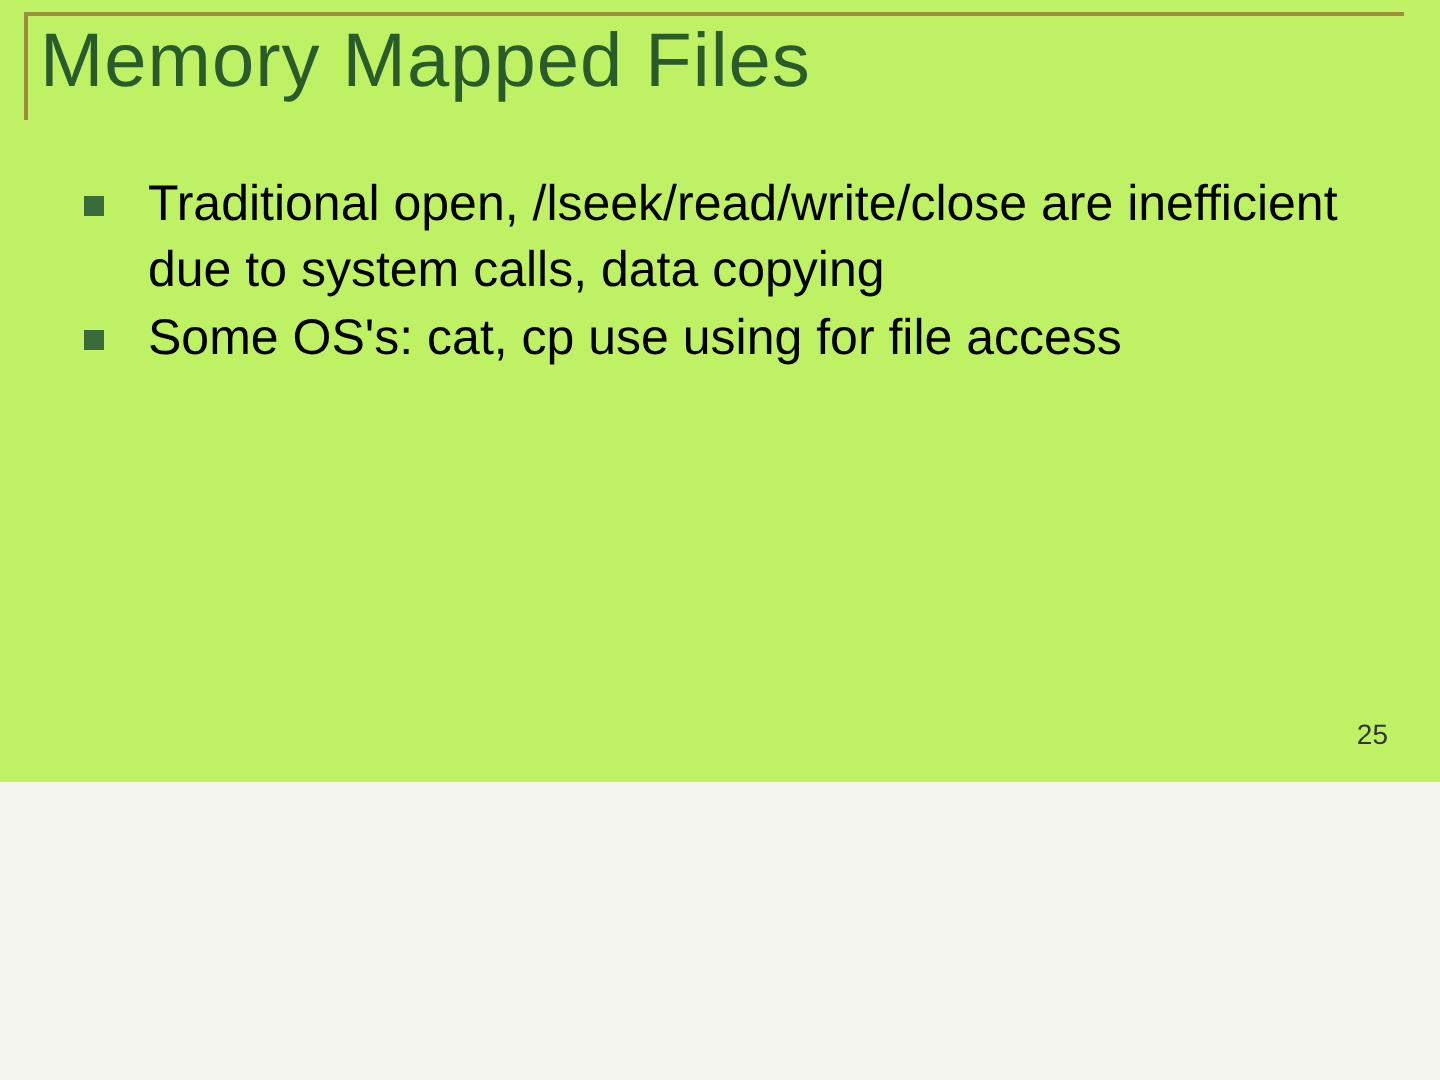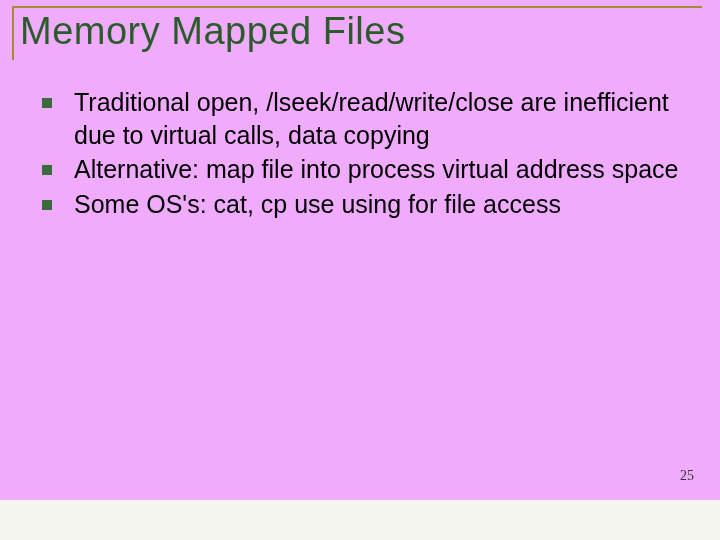--- a/index.html
+++ b/index.html
@@ -4,22 +4,22 @@
 <style>
   * { margin: 0; padding: 0; box-sizing: border-box; }
   html, body { width: 720px; height: 540px; }
   body {
     background: #f5f5f0;
     font-family: "Trebuchet MS", "Verdana", sans-serif;
     position: relative;
   }
   .slide {
     width: 720px;
-    height: 500px;
-    background: #f0abfc;
+    height: 391px;
+    background: #bef264;
     position: relative;
     padding: 0;
   }
   .title-wrap {
     position: absolute;
     left: 12px;
     right: 18px;
     top: 6px;
     border-top: 2px solid #a08c3a;
     border-left: 2px solid #a08c3a;
@@ -61,41 +61,37 @@
     color: #000;
     font-size: 25px;
     line-height: 1.3;
   }
   .pagenum {
     position: absolute;
     right: 26px;
     bottom: 16px;
     font-size: 14px;
     color: #333;
-    font-family: Liberation Serif, serif;
+    font-family: Liberation Sans, sans-serif;
   }
 </style>
 </head>
 <body>
 
 <div class="slide">
 
   <div class="title-wrap">
     <div class="title">Memory Mapped Files</div>
   </div>
 
   <div class="body">
     <ul class="bullets">
       <li>
         <span class="sq"></span>
-        <span class="txt">Traditional open, /lseek/read/write/close are inefficient due to virtual calls, data copying</span>
-      </li>
-      <li>
-        <span class="sq"></span>
-        <span class="txt">Alternative: map file into process virtual address space</span>
+        <span class="txt">Traditional open, /lseek/read/write/close are inefficient due to system calls, data copying</span>
       </li>
       <li>
         <span class="sq"></span>
         <span class="txt">Some OS's: cat, cp use using for file access</span>
       </li>
     </ul>
   </div>
 
   <div class="pagenum">25</div>
 

